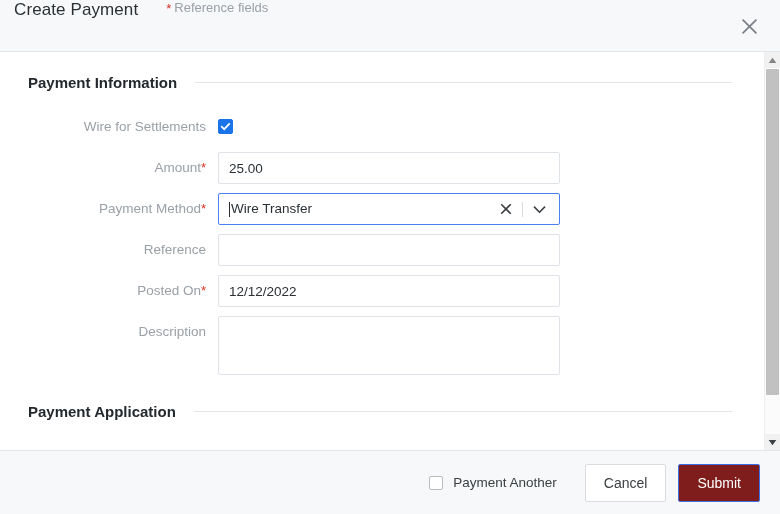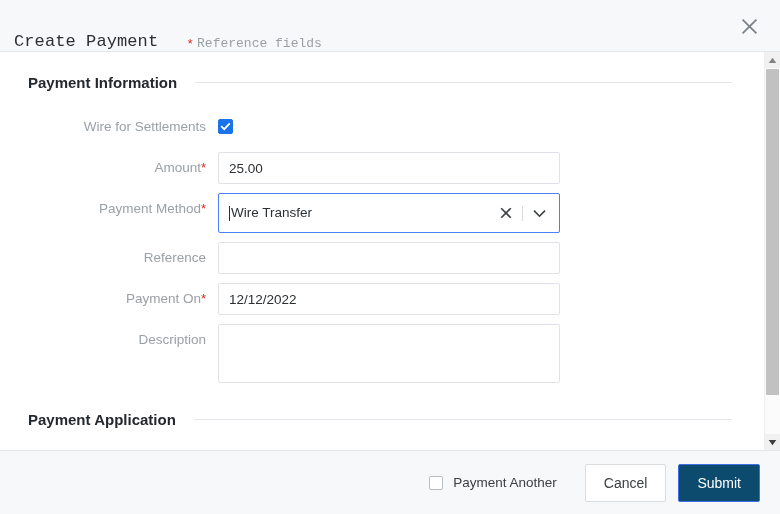--- a/index.html
+++ b/index.html
@@ -27,24 +27,23 @@
   }
 
   
   .modal-header {
     position: relative;
     height: 52px;
     flex: 0 0 52px;
     background: #f7f8f9;
     border-bottom: 1px solid #e4e6e8;
     display: flex;
-    align-items: flex-end;
+    align-items: flex-start;
     padding: 0 16px 0 14px;
     box-sizing: border-box;
-    font-family: Liberation Mono, monospace;
   }
   .modal-title {
     font-size: 17px;
     color: #2b3034;
     letter-spacing: .1px;
   }
   .required-note {
     margin-left: 28px;
     font-size: 13px;
     color: #9aa0a6;
@@ -153,21 +152,21 @@
     color: #2b3034;
     padding: 6px 10px;
     resize: none;
     outline: none;
   }
 
   
   .select-control {
     position: relative;
     width: 342px;
-    height: 40px;
+    height: 32px;
     box-sizing: border-box;
     border: 1px solid #4a80f5;
     border-radius: 2px;
     background: #fff;
     display: flex;
     align-items: center;
     padding: 0 0 0 10px;
   }
   .select-control .caret {
     width: 1px;
@@ -304,21 +303,21 @@
     padding: 0 18px;
     box-sizing: border-box;
   }
   .btn-cancel {
     background: #ffffff;
     border: 1px solid #dadce0;
     color: #3c4043;
     margin-right: 12px;
   }
   .btn-submit {
-    background: #0c4a6e;
+    background: #7f1d1d;
     border: 1px solid #3f6fe4;
     color: #ffffff;
     min-width: 80px;
   }
 </style>
 </head>
 <body>
 
 <div class="modal">
 
@@ -387,21 +386,21 @@
       </div>
 
       <div class="form-row">
         <div class="label">Reference</div>
         <div class="control">
           <input class="text-input" type="text" value="" style="">
         </div>
       </div>
 
       <div class="form-row">
-        <div class="label"><span>Payment On</span><span class="star">*</span></div>
+        <div class="label"><span>Posted On</span><span class="star">*</span></div>
         <div class="control">
           <input class="text-input" type="text" value="12/12/2022" style="">
         </div>
       </div>
 
       <div class="form-row" style="margin-bottom:24px;">
         <div class="label">Description</div>
         <div class="control">
           <textarea class="text-area" placeholder="" style=""></textarea>
         </div>

